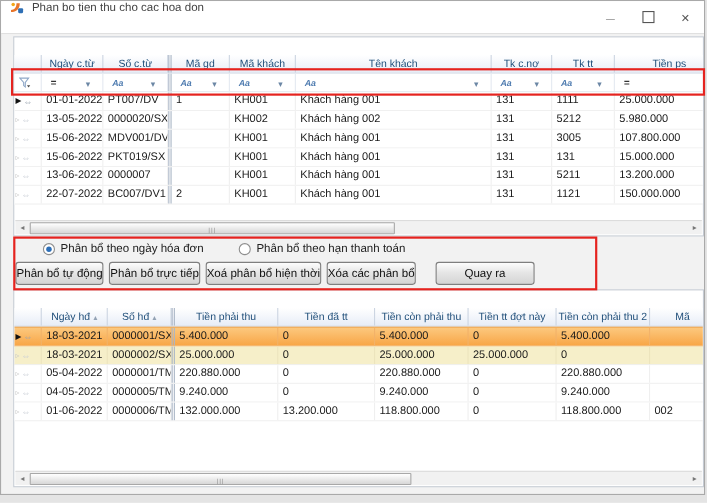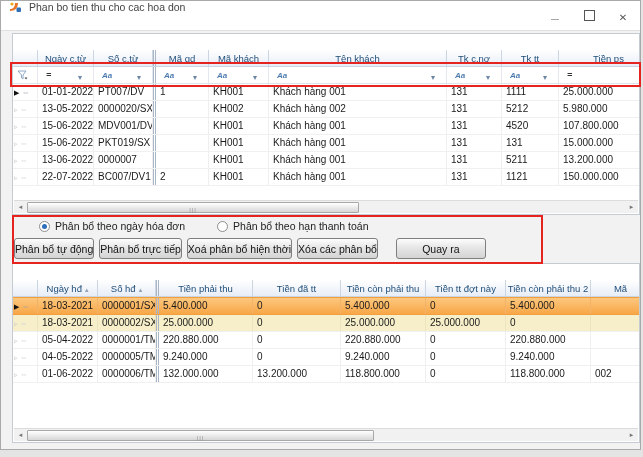--- a/index.html
+++ b/index.html
@@ -178,21 +178,21 @@
       <span class="c t0 ind">
           <i class="ic-focus-dim"></i>
           <i class="ic-detail"></i>
         </span>
       <span class="c t1">15-06-2022</span>
       <span class="c t2 num">MDV001/DV</span>
       <span class="c t3"></span>
       <span class="c t4">KH001</span>
       <span class="c t5">Khách hàng 001</span>
       <span class="c t6">131</span>
-      <span class="c t7">4520</span>
+      <span class="c t7">3005</span>
       <span class="c t8 num">107.800.000</span>
     </div>
     <div class="trow dim">
       <span class="c t0 ind">
           <i class="ic-focus-dim"></i>
           <i class="ic-detail"></i>
         </span>
       <span class="c t1">15-06-2022</span>
       <span class="c t2 num">PKT019/SX</span>
       <span class="c t3"></span>

